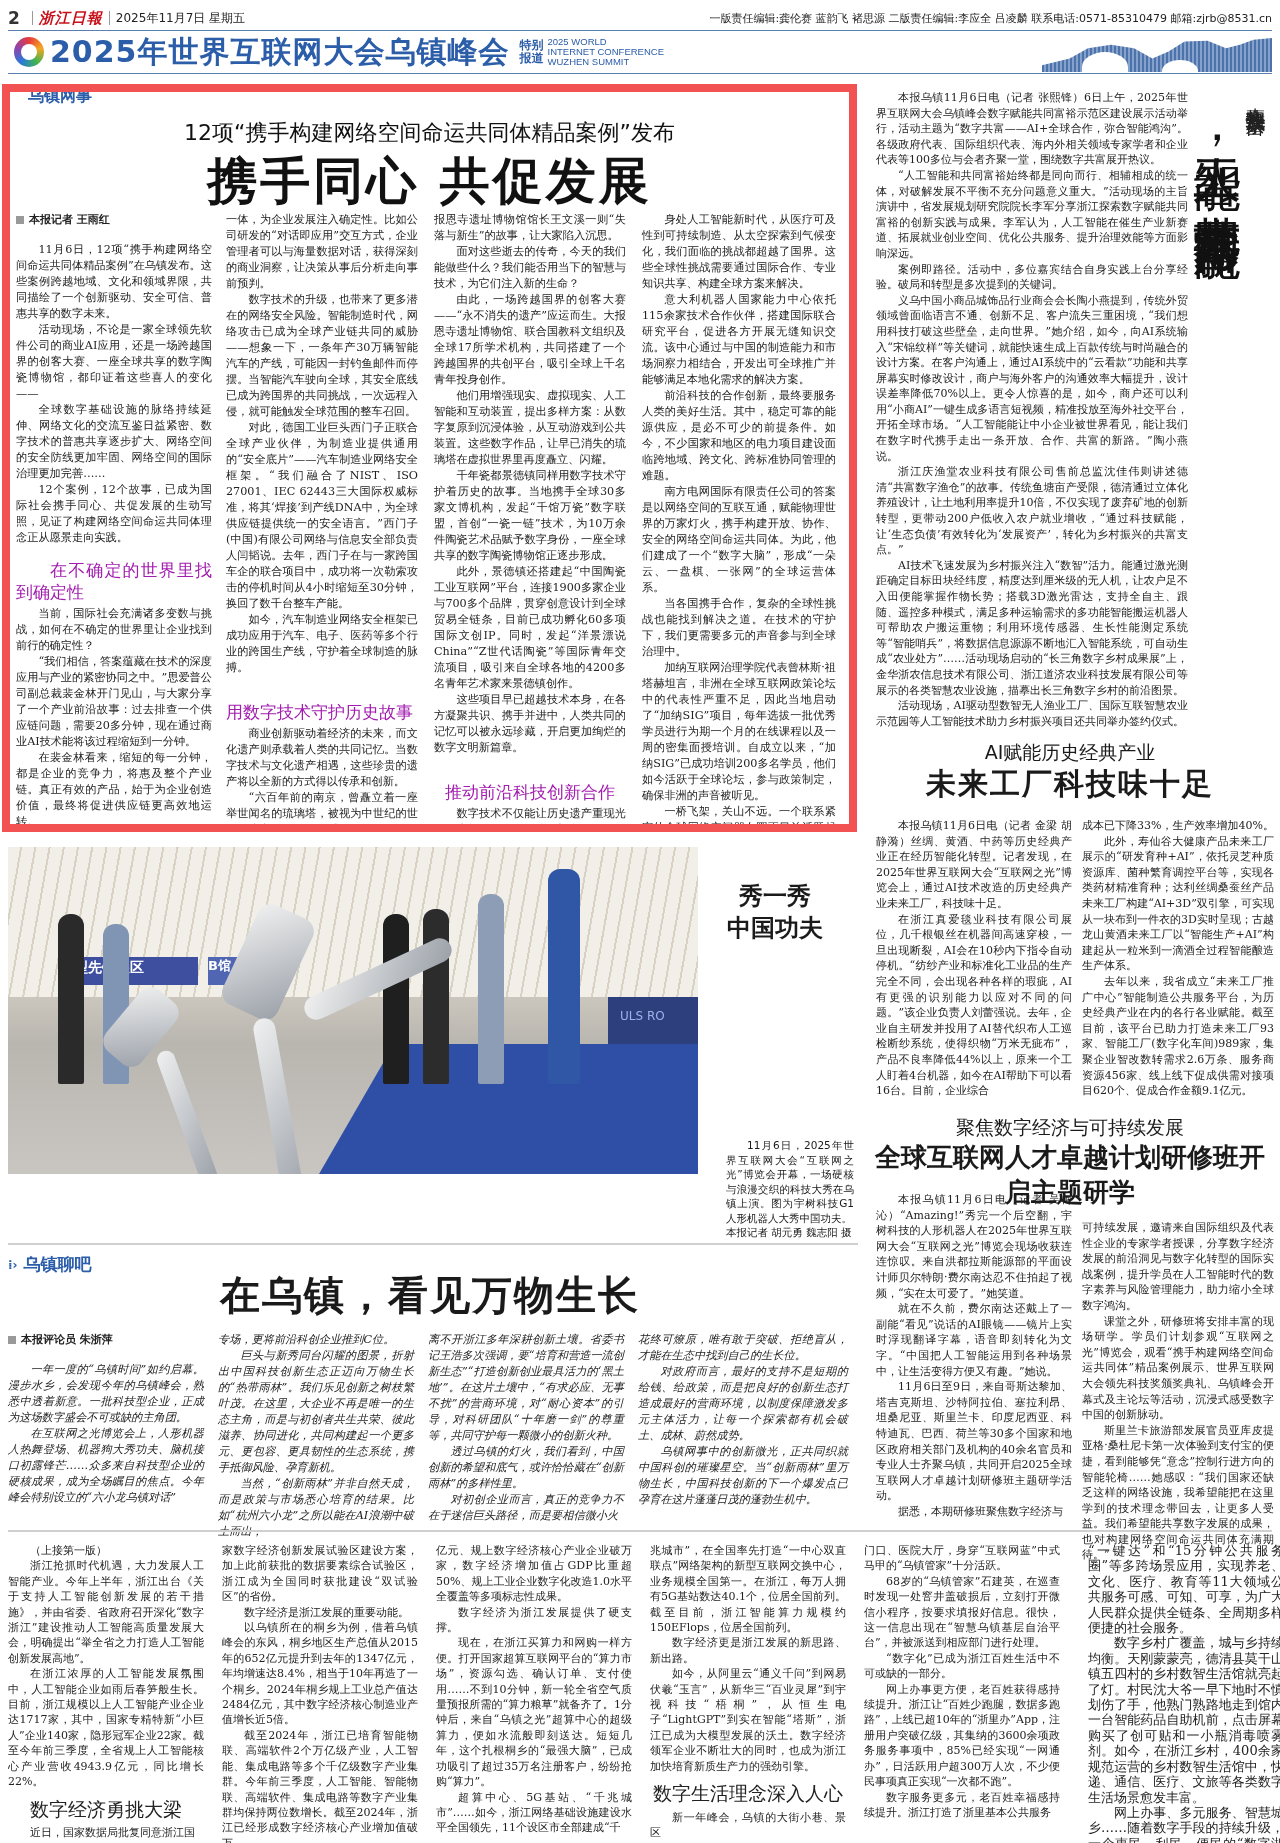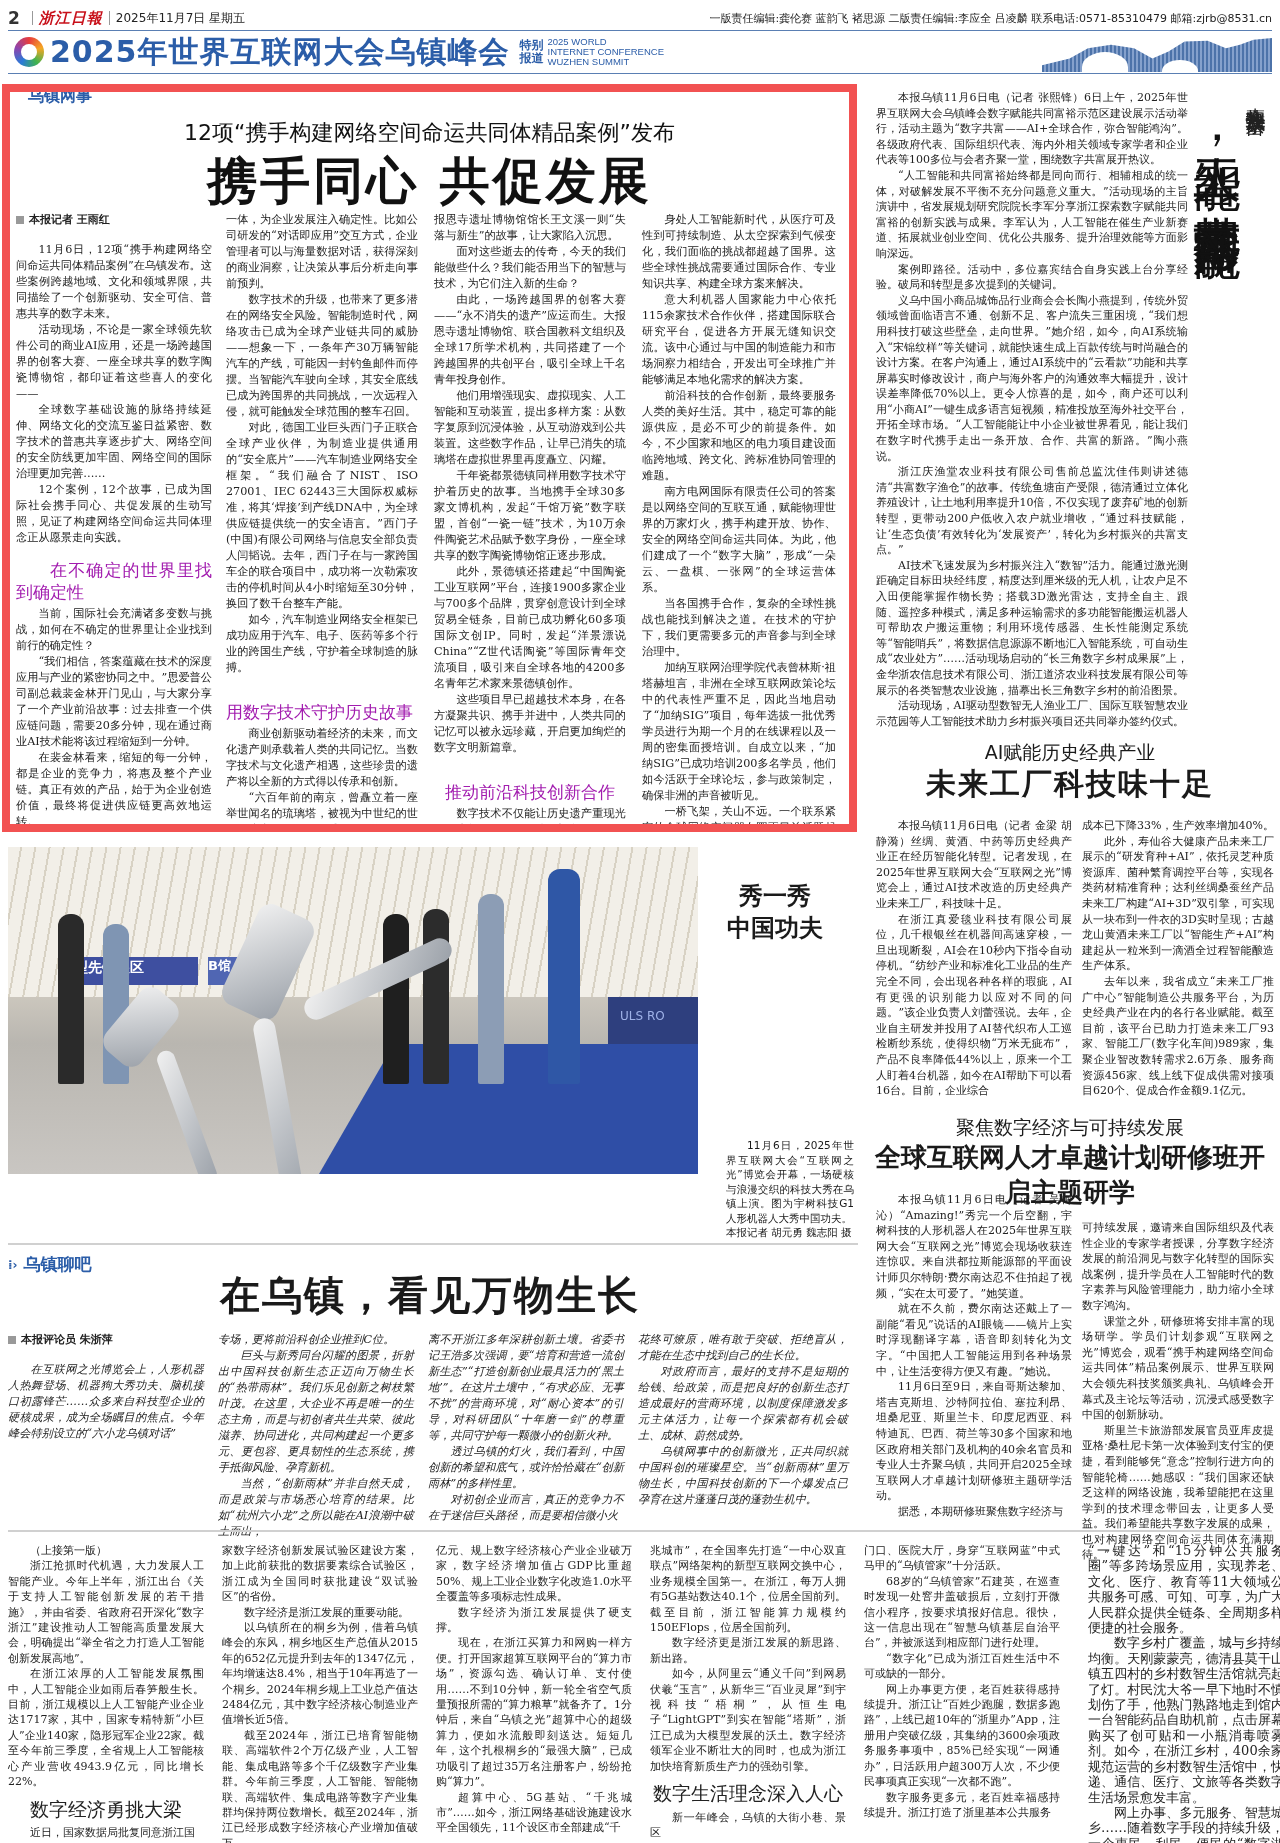--- a/index.html
+++ b/index.html
@@ -239,20 +239,21 @@
     <span class="dots">⁞›</span>
     <span>乌镇聊吧</span>
   </div>
 <div class="c-head">在乌镇，看见万物生长</div>
 
 <div class="cols kaiti" style="left:8px; top:1332px; width:196px;">
   <div class="byline" style="font-style:normal">
       <span class="sq"></span>
       <span>本报评论员 朱浙萍</span>
     </div>
+  <p>一年一度的“乌镇时间”如约启幕。漫步水乡，会发现今年的乌镇峰会，熟悉中透着新意。一批科技型企业，正成为这场数字盛会不可或缺的主角团。</p>
   <p>在互联网之光博览会上，人形机器人热舞登场、机器狗大秀功夫、脑机接口初露锋芒……众多来自科技型企业的硬核成果，成为全场瞩目的焦点。今年峰会特别设立的“六小龙乌镇对话”</p>
 </div>
 <div class="cols kaiti" style="left:218px; top:1332px; width:196px;">
   <p class="noind">专场，更将前沿科创企业推到C位。</p>
   <p>巨头与新秀同台闪耀的图景，折射出中国科技创新生态正迈向万物生长的“热带雨林”。我们乐见创新之树枝繁叶茂。在这里，大企业不再是唯一的生态主角，而是与初创者共生共荣、彼此滋养、协同进化，共同构建起一个更多元、更包容、更具韧性的生态系统，携手抵御风险、孕育新机。</p>
   <p>当然，“创新雨林”并非自然天成，而是政策与市场悉心培育的结果。比如“杭州六小龙”之所以能在AI浪潮中破土而出，</p>
 </div>
 <div class="cols kaiti" style="left:428px; top:1332px; width:196px;">
   <p class="noind">离不开浙江多年深耕创新土壤。省委书记王浩多次强调，要“培育和营造一流创新生态”“打造创新创业最具活力的‘黑土地’”。在这片土壤中，“有求必应、无事不扰”的营商环境，对“耐心资本”的引导，对科研团队“十年磨一剑”的尊重等，共同守护每一颗微小的创新火种。</p>
   <p>透过乌镇的灯火，我们看到，中国创新的希望和底气，或许恰恰藏在“创新雨林”的多样性里。</p>

